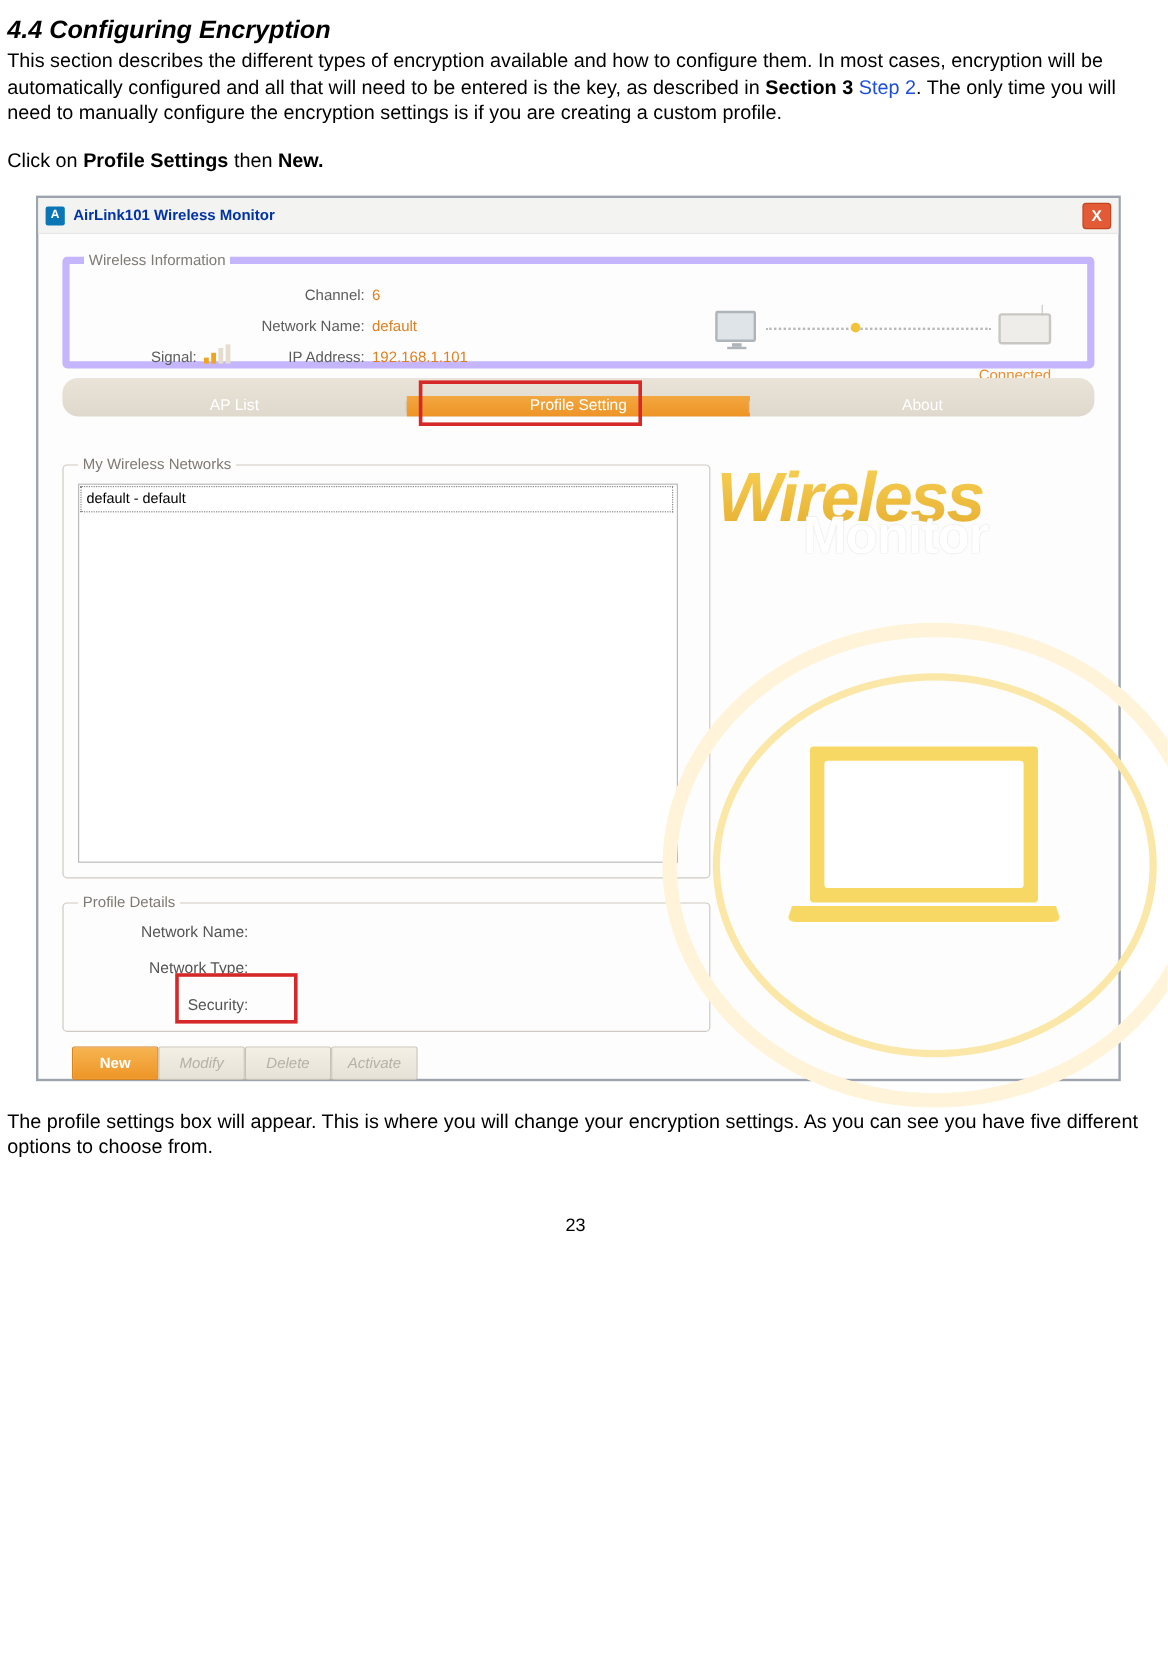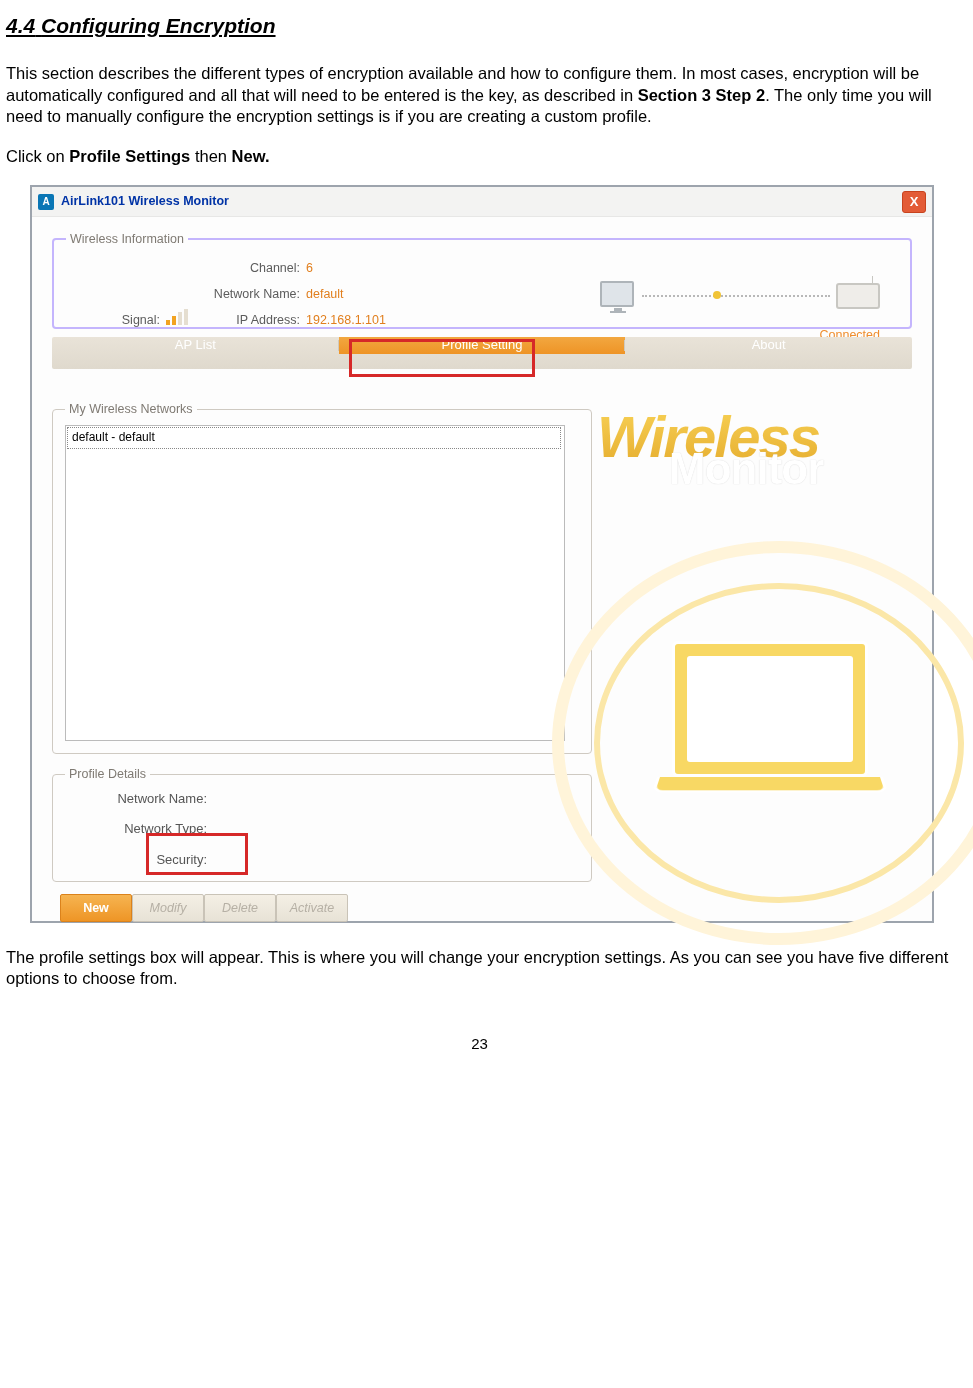--- a/index.html
+++ b/index.html
@@ -8,26 +8,25 @@
     margin: 0;
     padding: 12px 20px 30px 6px;
     width: 947px;
     color: #000;
     line-height: 1.3;
   }
   .section-title {
     font-style: italic;
     font-weight: bold;
     font-size: 21px;
-    margin: 0 0 24px 0;
-    text-decoration: underline;
+    margin: 0 0 2px 0;
   }
   .para { margin: 0 0 18px 0; }
   .bold { font-weight: bold; }
-  .red  { color: #000000; font-weight: bold; margin-top: 10px; }
+  .red  { color: #1d4ed8; font-weight: normal; margin-top: 10px; }
   .figure-wrap {
     margin: 10px 0 24px 24px;
     border: 2px solid #9da4ad;
     width: 904px;
     height: 738px;
     box-sizing: border-box;
     position: relative;
     background: #fdfdfd;
   }
   
@@ -64,21 +63,21 @@
     display:flex; align-items:center; justify-content:center;
     line-height:1;
   }
   .inner {
     position: relative;
     padding: 14px 20px 0 20px;
     height: calc(100% - 29px);
     box-sizing: border-box;
   }
   fieldset.wifi-info {
-    border: 2px solid #c4b5fd;
+    border: 6px solid #c4b5fd;
     border-radius: 4px;
     margin: 0 0 8px 0;
     padding: 8px 12px 14px 12px;
     position: relative;
     height: 98px;
     box-sizing: border-box;
   }
   fieldset.wifi-info legend { font-size: 12.5px; color: #7f7a73; padding: 0 4px; }
 
   .info-row { display: grid; grid-template-columns: 100px 35px 105px 130px 1fr 300px; align-items:center; height: 26px; font-size: 12.5px;}
@@ -108,22 +107,22 @@
     width:40px; height:22px; border:2px solid #c8c7c2; border-radius:3px; position:relative; background:#efede9;
   }
   .icon-router::before { content:""; position:absolute; right:5px; top:-9px; width:1.5px; height:9px; background:#c8c7c2;}
   .connected-lbl { position:absolute; right:30px; top:80px; color:#ef8d2d; font-size:12.5px;}
 
   
   .tabs-bar {
     height: 32px;
     background: linear-gradient(#e9e3d8,#dfd9cd);
     display:flex;
-    align-items:flex-start;
-    border-radius:2px;
+    align-items:flex-end;
+    border-radius:13px;
     margin-bottom: 18px;
   }
   .tab-cell {
     flex:1;
     display:flex; align-items:center; justify-content:center;
     color:#fff; font-size:13px;
     position:relative;
   }
   .tab-cell.active {
     background: linear-gradient(#f2a740,#ee9426);

